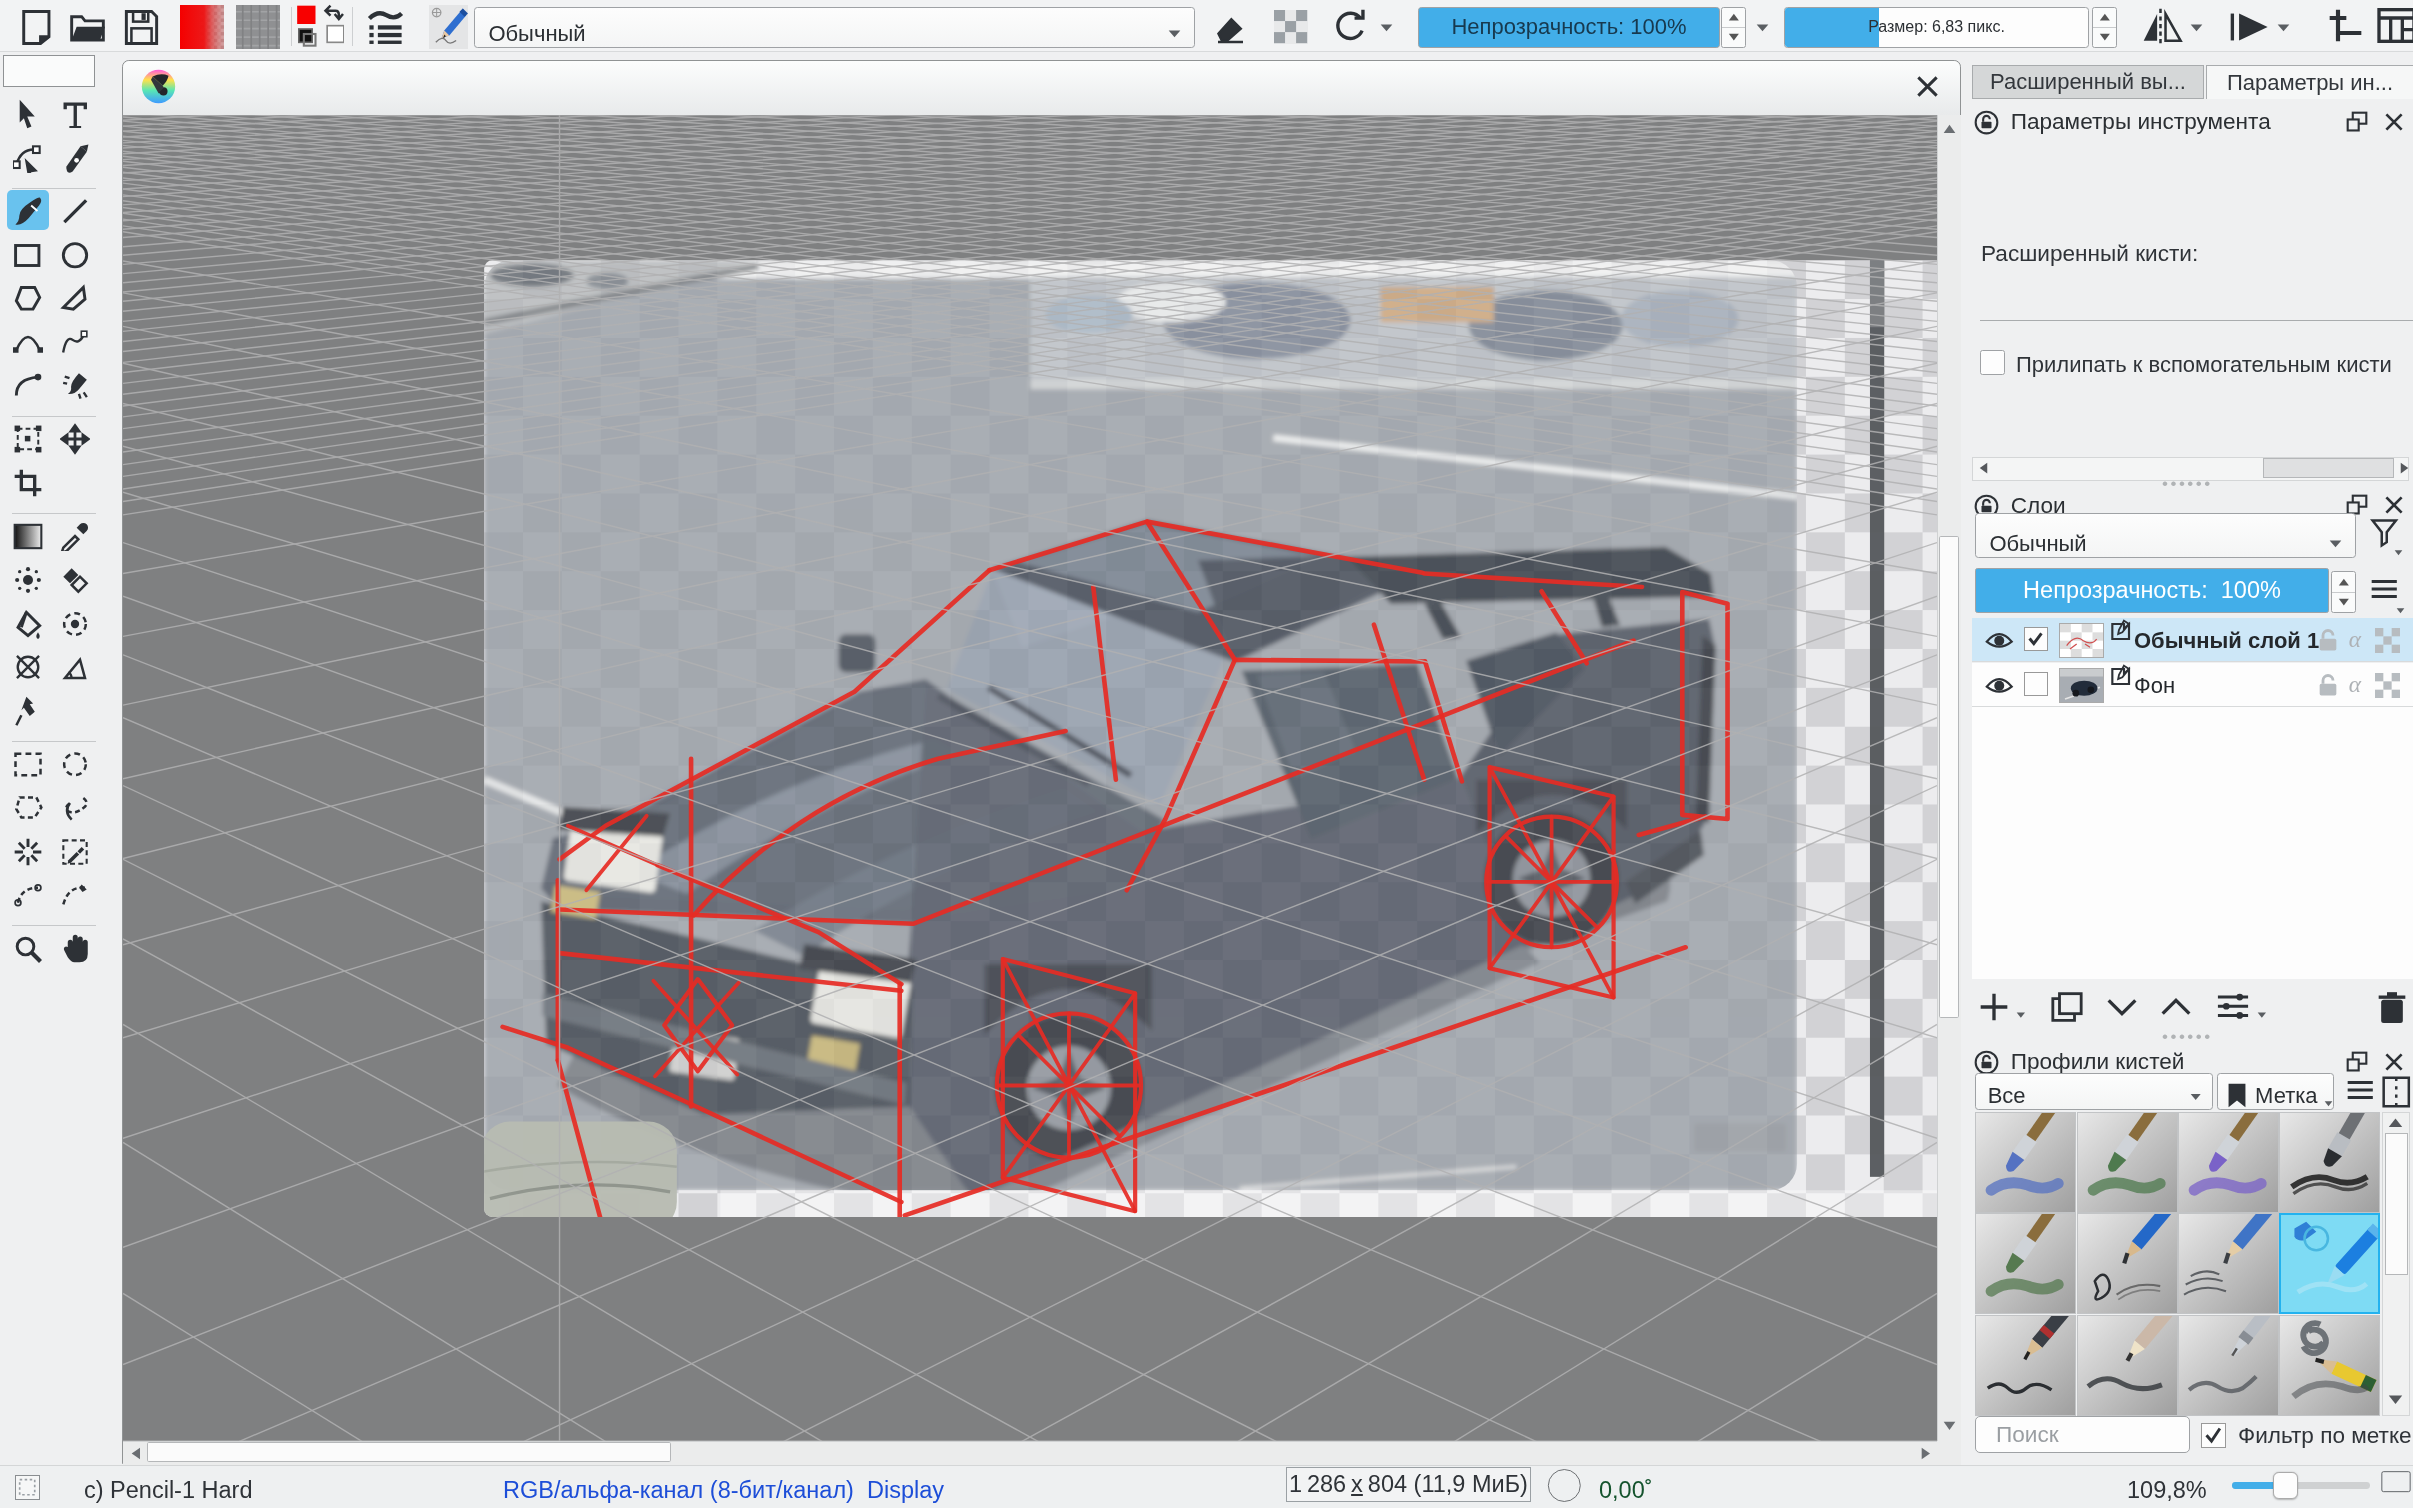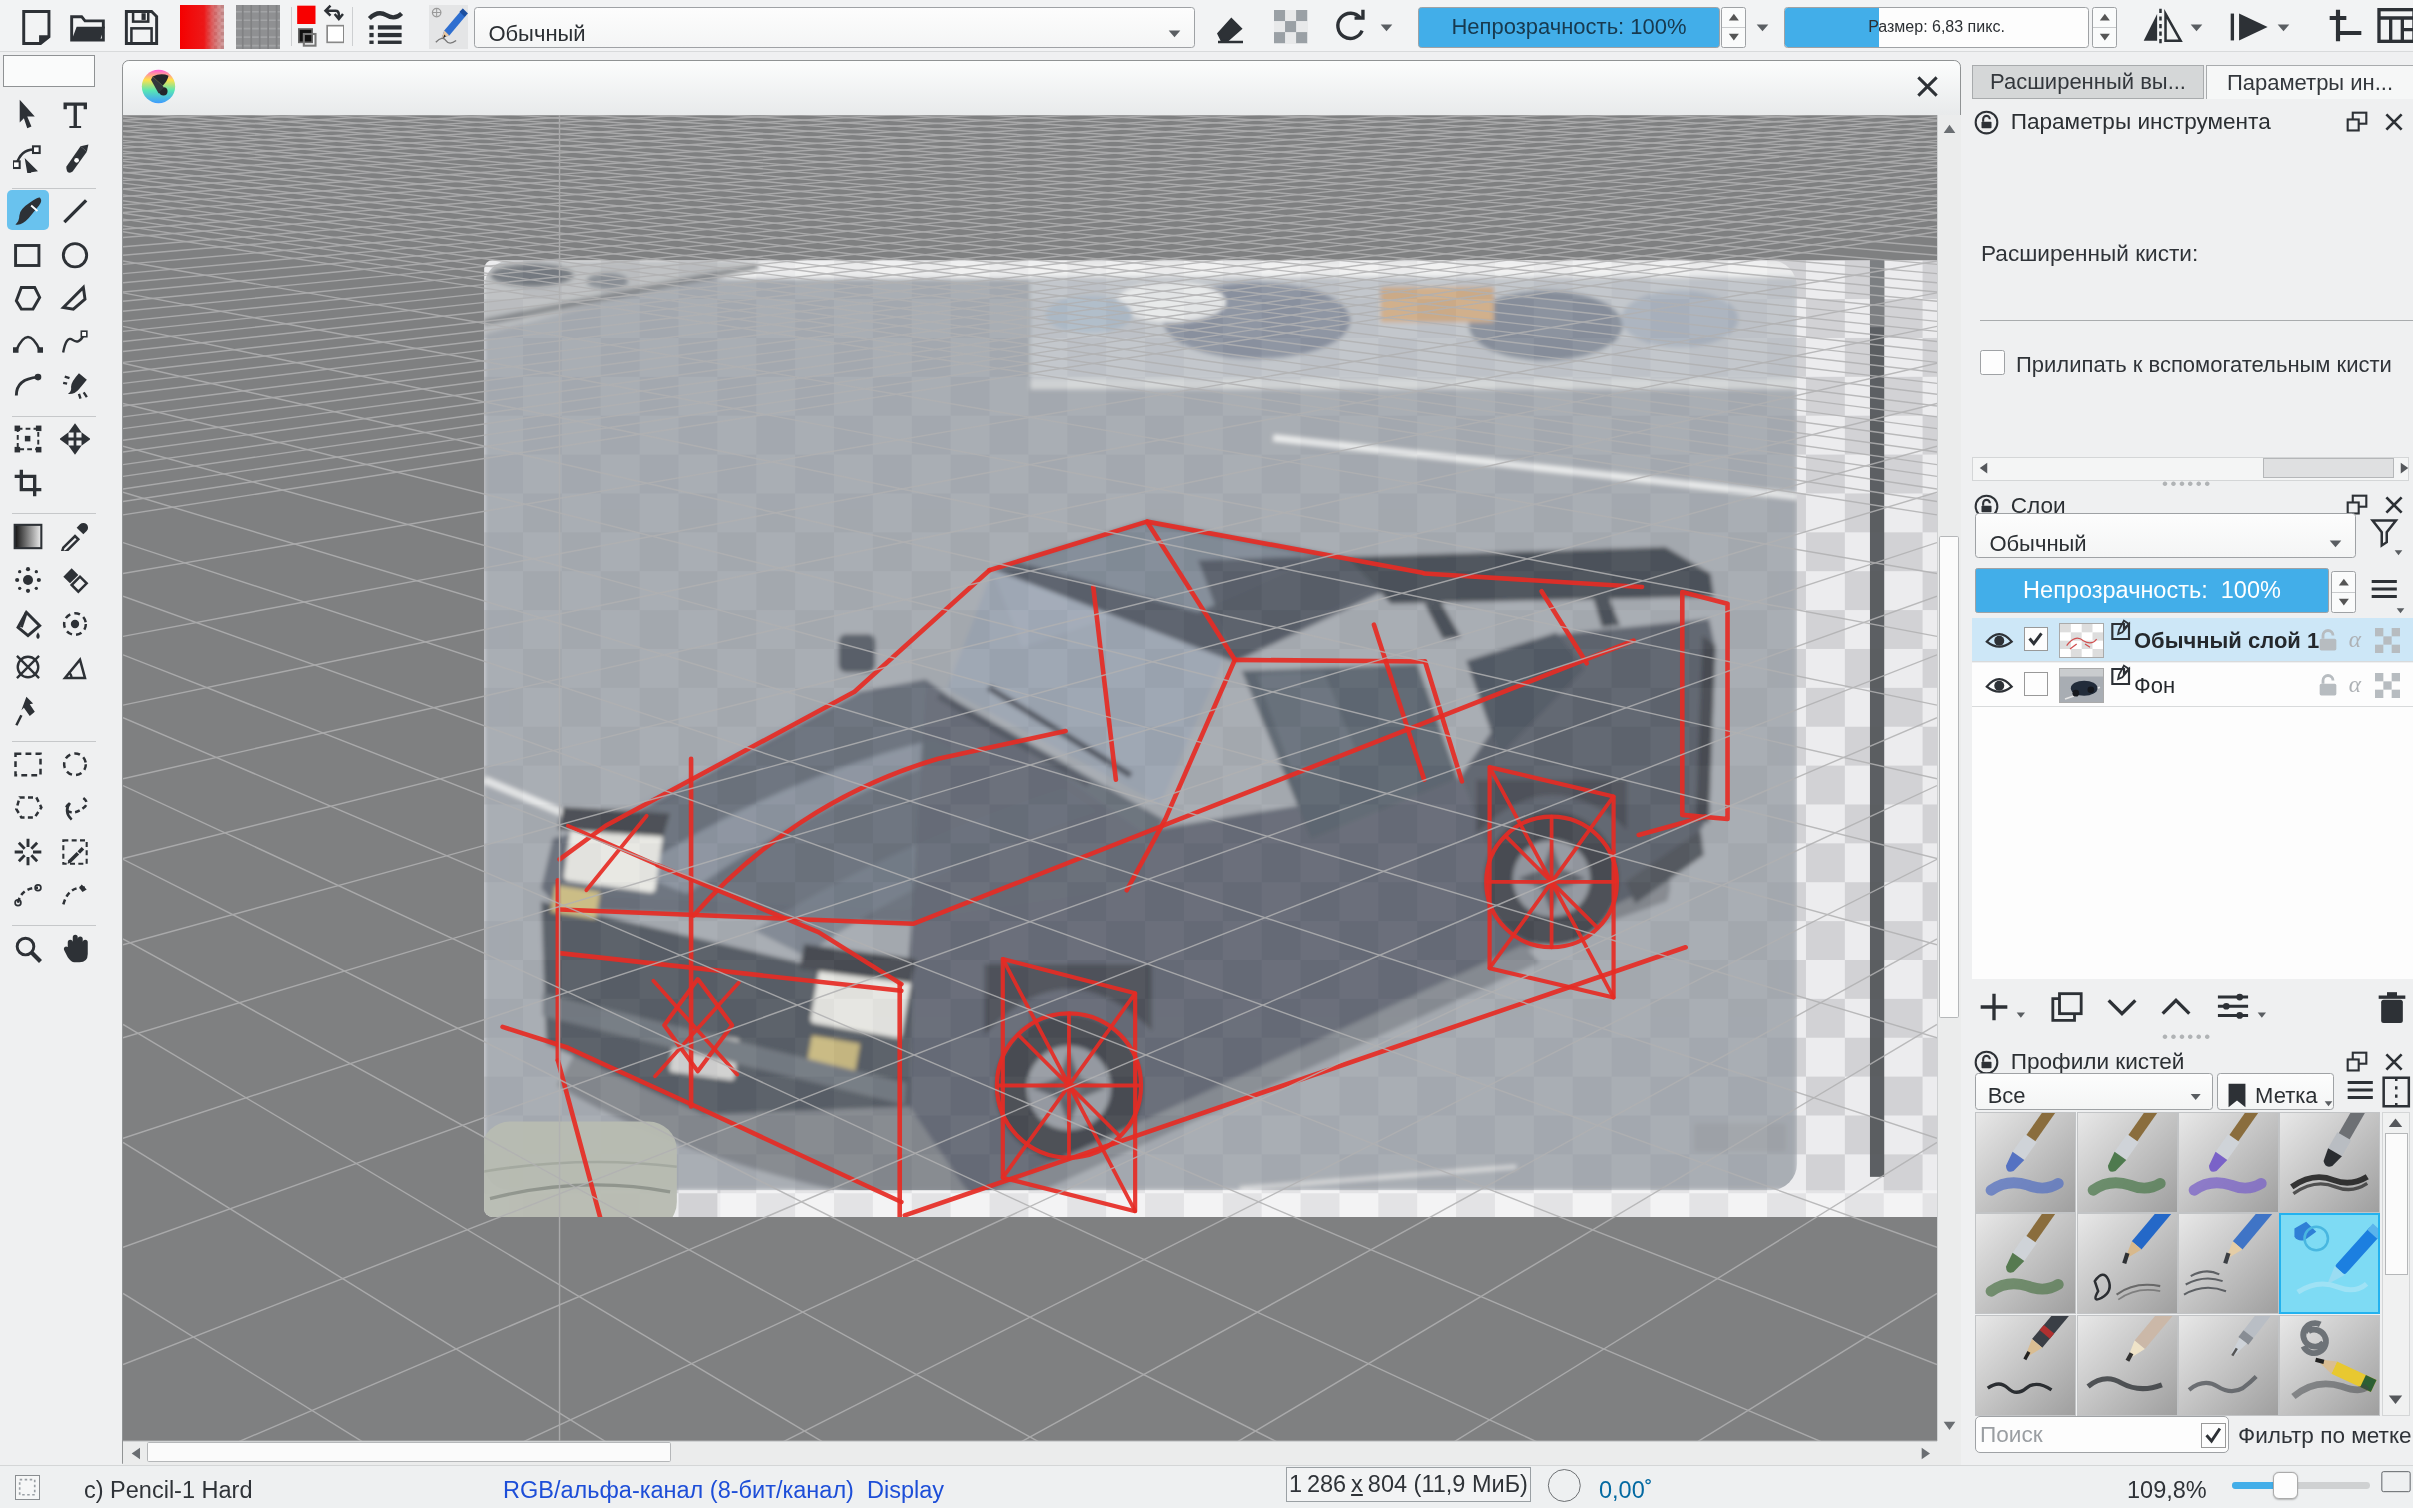--- a/index.html
+++ b/index.html
@@ -1211,21 +1211,21 @@
     <svg width="17" height="12.6" viewBox="0 0 20 15" style="">
       <path d="M2 13 L10 3 L18 13 z" fill="#55585c"></path>
     </svg>
   </div>
 <div class="abs" style="left:2385px;top:1133px;width:22.6px;height:142px;background:#fbfbfb;border:0.8px solid #b5b7b9"></div>
 <div class="abs ico" style="left:2387px;top:1393px">
     <svg width="17" height="12.6" viewBox="0 0 20 15" style="">
       <path d="M2 3 L10 13 L18 3 z" fill="#55585c"></path>
     </svg>
   </div>
-<div class="abs" style="left:1975px;top:1416px;width:254px;height:37px;background:#fdfdfd;border:0.8px solid #9fa2a5;border-radius:5px;display:flex;align-items:center;padding-left:4px;font-size:22.6px;color:#9a9ea2">Поиск</div>
+<div class="abs" style="left:1975px;top:1416px;width:215px;height:37px;background:#fdfdfd;border:0.8px solid #9fa2a5;border-radius:5px;display:flex;align-items:center;padding-left:20px;font-size:22.6px;color:#9a9ea2">Поиск</div>
 <div class="abs" style="left:2201px;top:1423px;width:25px;height:25px;background:#fdfdfd;border:0.8px solid #999;display:flex;align-items:center;justify-content:center">
     <svg width="18.4" height="18.4" viewBox="0 0 22 22" style="">
       <path d="M3 11 L9 18 L19 3" stroke="#2d3136" stroke-width="3.5" fill="none"></path>
     </svg>
   </div>
 <div class="abs nw" style="left:2238px;top:1423px;font-size:22.6px;color:#2f3338">Фильтр по метке</div>
 <div class="abs" style="left:0;top:1465px;width:2413px;height:44px;background:#eef0f1;border-top:0.8px solid #d4d6d7"></div>
 <div class="abs" style="left:15px;top:1475px;width:25px;height:25px;border:0.8px solid #8a8e91;background:#f6f7f7;display:flex;align-items:center;justify-content:center">
     <svg width="18.4" height="18.4" viewBox="0 0 22 22" style="">
       <rect x="2" y="2" width="18" height="18" fill="none" stroke="#9aa0a5" stroke-width="2" stroke-dasharray="3 3"></rect>
@@ -1235,21 +1235,21 @@
 <div class="abs" style="left:503px;top:1477px;font-size:23.5px;color:#1d4ed8">RGB/альфа-канал (8-бит/канал)&nbsp;&nbsp;Display</div>
 <div class="abs" style="left:1286px;top:1467px;width:245px;height:35px;border:0.8px solid #9aa0a4;background:#f2f3f4;display:flex;align-items:center;justify-content:center;font-size:23.5px;color:#2f3338">1 286 <span style="text-decoration:underline;margin:0 5px">x</span> 804 (11,9 МиБ)</div>
 <div class="abs" style="left:1544px;top:1467px"><svg width="44" height="37" viewBox="0 0 52 44" style="">
       <circle cx="24" cy="22" r="19" fill="none" stroke="#55585c" stroke-width="2.5/">
         <path d="M24 3 v12 M24 29 v12 M5 22 h12 M31 22 h18" stroke="#55585c" stroke-width="2.5" stroke-dasharray="4 3"></path>
         <path d="M44 22 l6 0" stroke="#55585c" stroke-width="3/">
           <circle cx="49" cy="22" r="2.5" fill="#55585c"></circle>
         </path>
       </circle>
     </svg></div>
-<div class="abs" style="left:1599px;top:1477px;font-size:23.5px;color:#0369a1">0,00˚</div>
+<div class="abs" style="left:1599px;top:1477px;font-size:23.5px;color:#14532d">0,00˚</div>
 <div class="abs" style="left:2127px;top:1477px;font-size:23.5px;color:#2f3338">109,8%</div>
 <div class="abs" style="left:2232px;top:1482px;width:138px;height:6.7px;background:#cfd1d2;border-radius:3.4px"></div>
 <div class="abs" style="left:2232px;top:1482px;width:50px;height:6.7px;background:#42aee9;border-radius:3.4px"></div>
 <div class="abs" style="left:2273px;top:1472px;width:25px;height:27px;background:#fdfdfd;border:0.8px solid #aaa;border-radius:5.9px;box-shadow:0 0.8px 1.7px rgba(0,0,0,0.25)"></div>
 <div class="abs" style="left:2380px;top:1470px"><svg width="32" height="30" viewBox="0 0 38 36" style="">
       <rect x="2" y="2" width="34" height="24" rx="2" fill="none" stroke="#45494d" stroke-width="3/">
         <rect x="20" y="16" width="8" height="6" fill="#45494d"></rect>
         <path d="M19 26 v6 M10 34 h18" stroke="#45494d" stroke-width="3/"></path>
       </rect>
     </svg></div>

